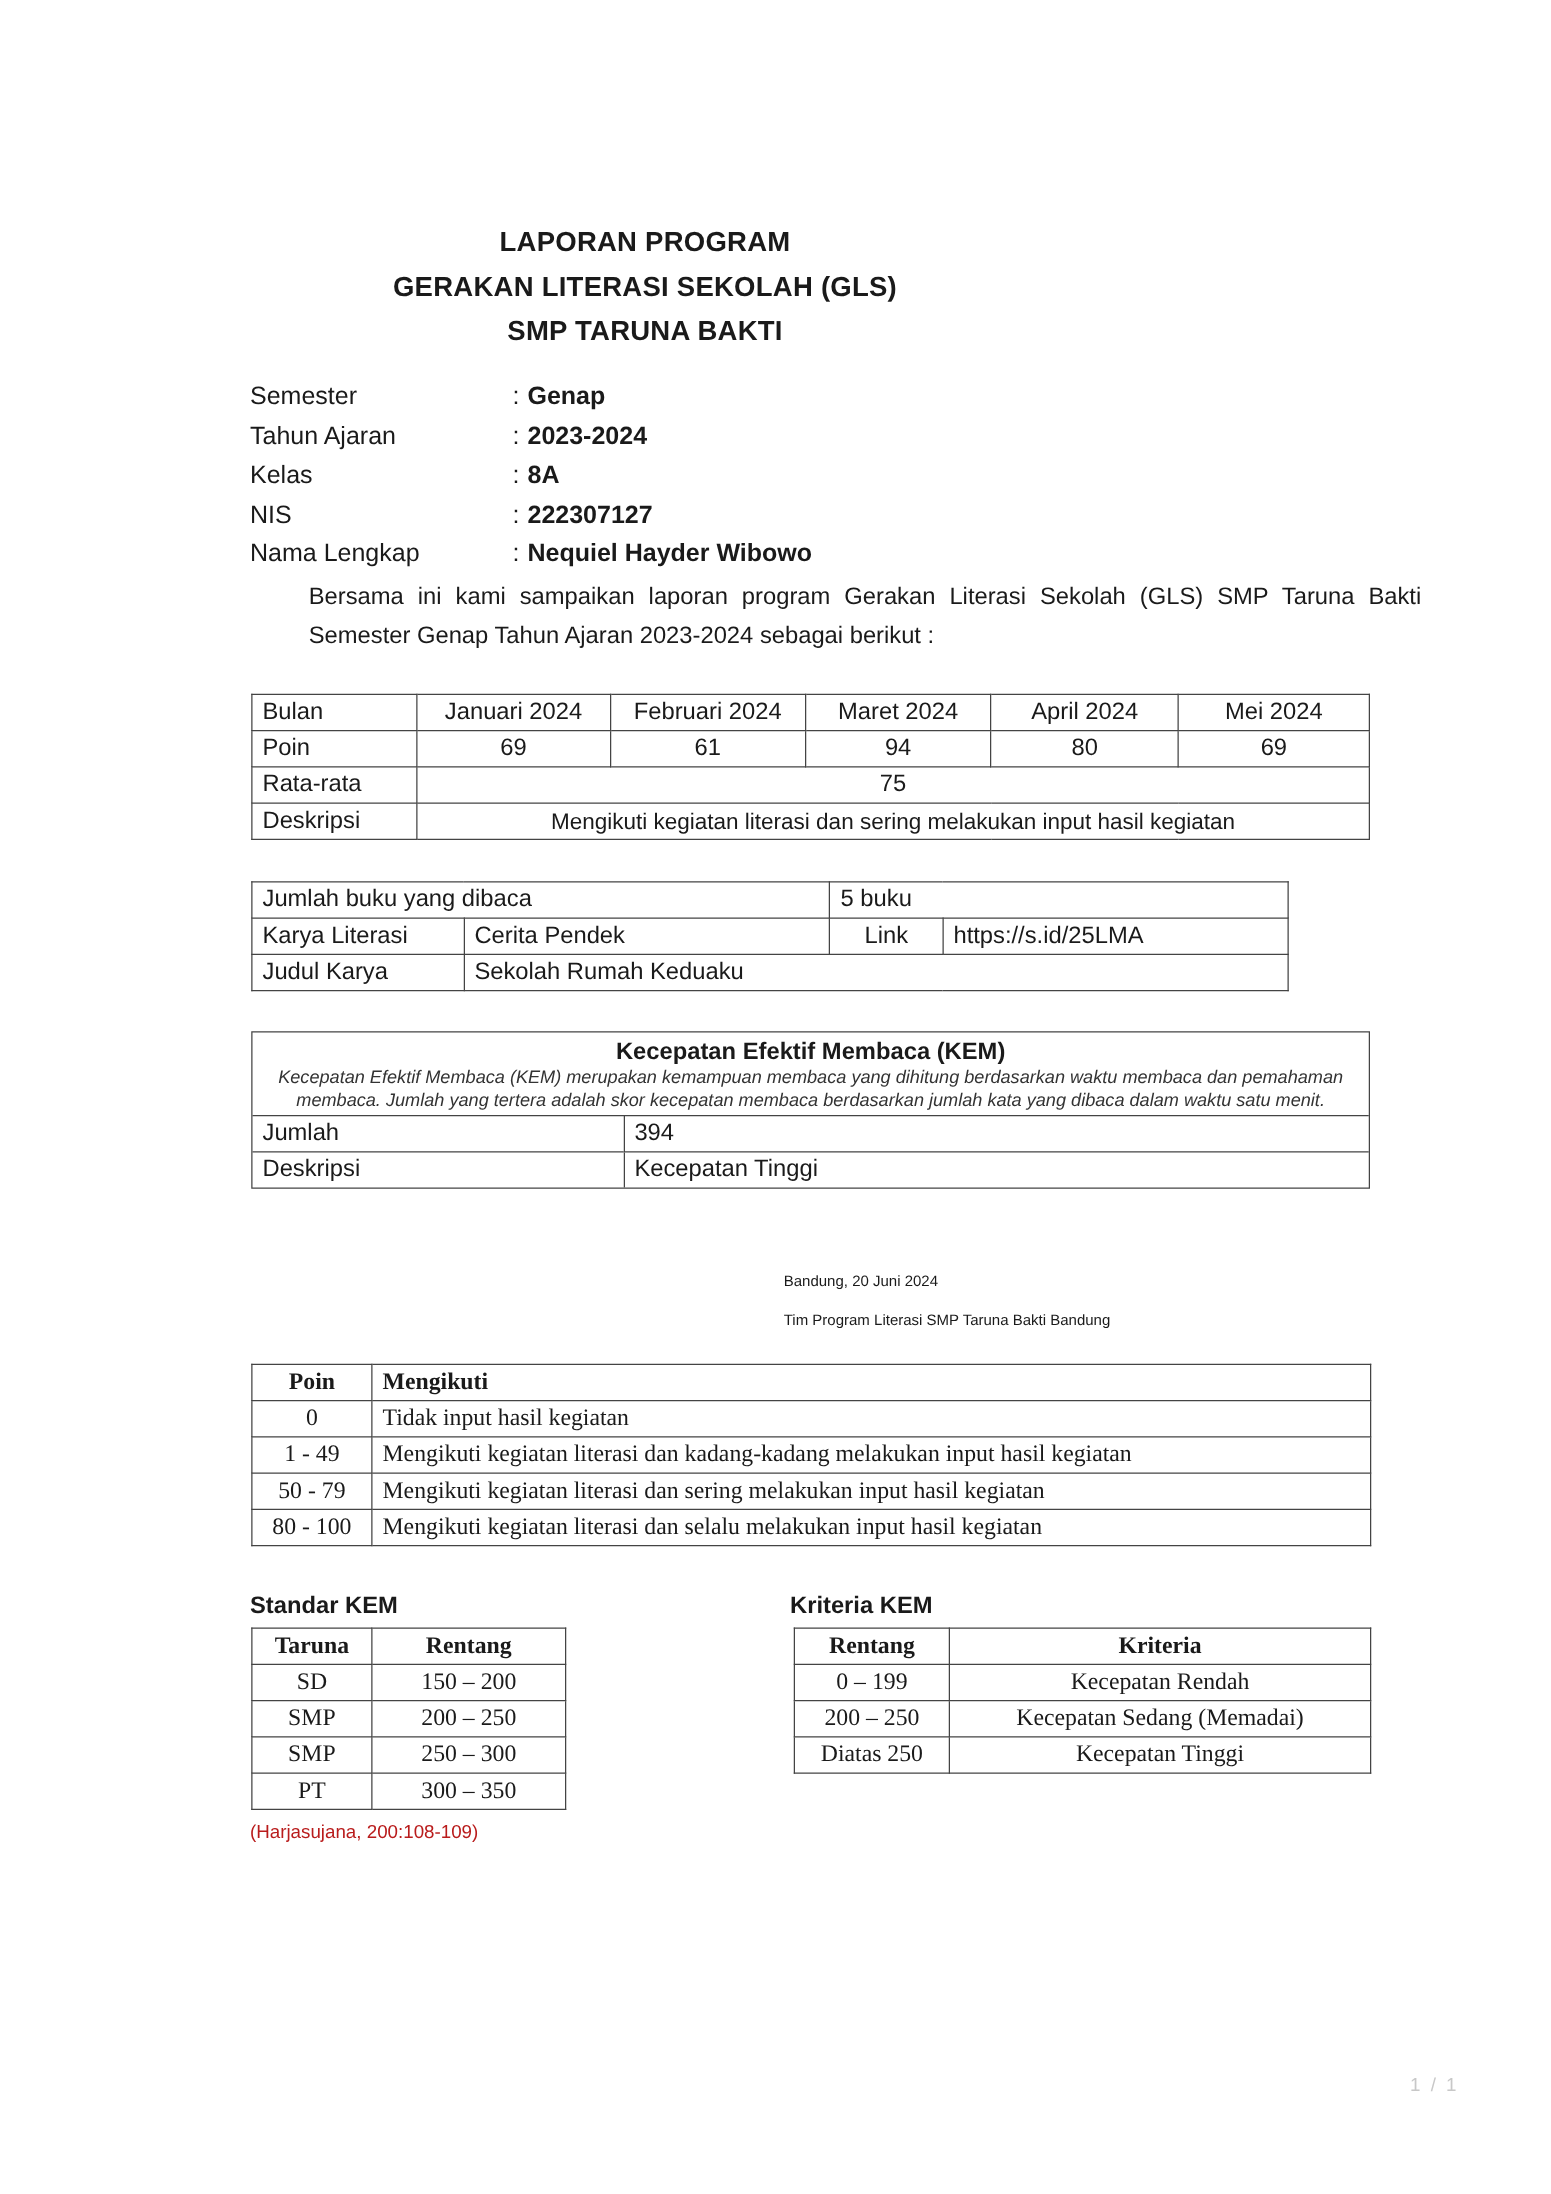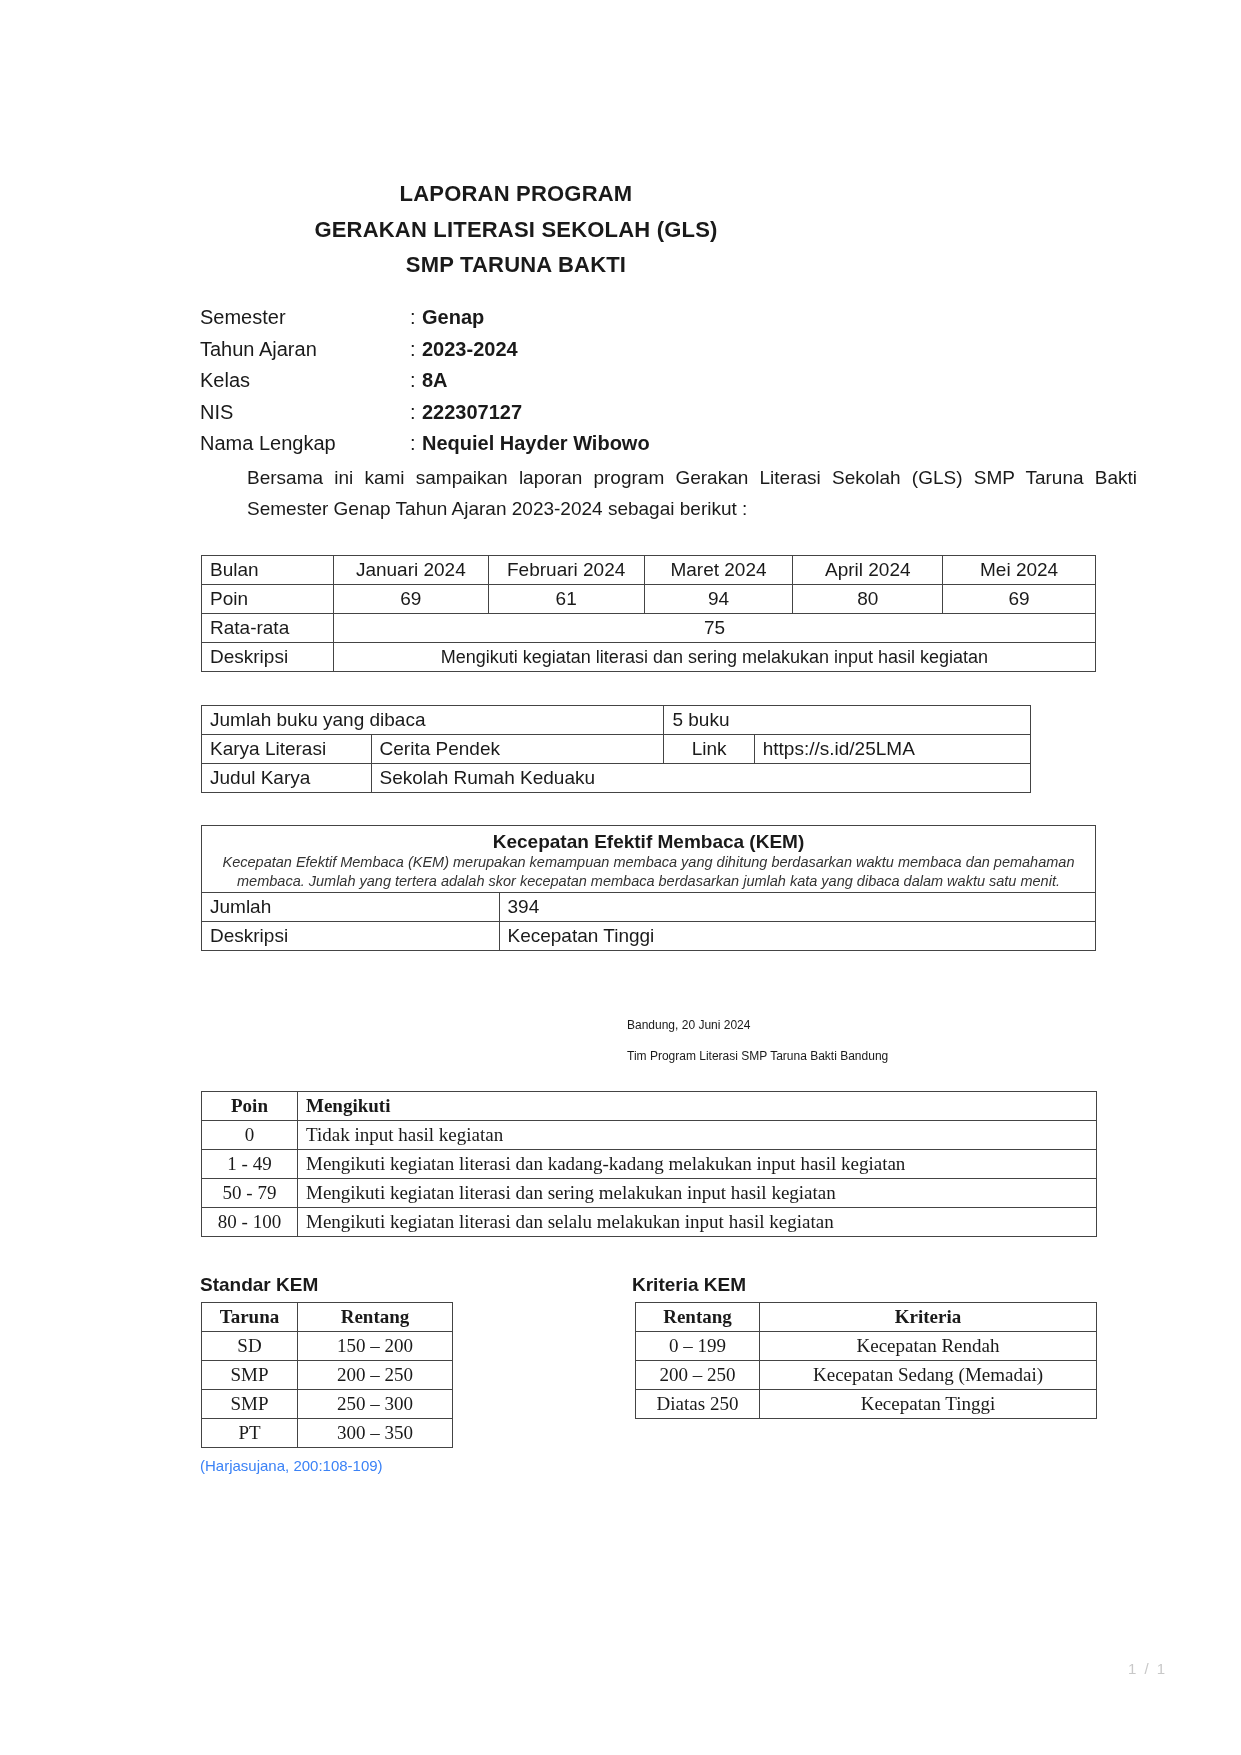--- a/index.html
+++ b/index.html
@@ -43,21 +43,21 @@
 
   .sub-title { font-family:"Liberation Sans", sans-serif; font-weight:bold; font-size:19px; }
   .st1 { left:200px; top:1274px; }
   .st2 { left:632px; top:1274px; }
 
   .t-std { left:201px; top:1302px; width:252px; font-family:"Liberation Serif", serif; font-size:19px; }
   .t-std td, .t-std th { height:28px; text-align:center; padding:0 4px; }
   .t-krit { left:635px; top:1302px; width:462px; font-family:"Liberation Serif", serif; font-size:19px; }
   .t-krit td, .t-krit th { height:28px; text-align:center; padding:0 4px; }
 
-  .cite { left:200px; top:1457px; font-family:"Liberation Sans", sans-serif; font-size:15px; color:#3b82f6; }
+  .cite { left:200px; top:1457px; font-family:"Liberation Sans", sans-serif; font-size:15px; color:#b91c1c; }
   .pagenum { left:1128px; top:1660px; font-family:"Liberation Sans", sans-serif; font-size:15px; color:#c8c8c8; letter-spacing:2px;text-align:right; }
 </style>
 </head>
 <body>
 
 <div class="abs title t1">LAPORAN PROGRAM</div>
 <div class="abs title t2">GERAKAN LITERASI SEKOLAH (GLS)</div>
 <div class="abs title t3">SMP TARUNA BAKTI</div>
 
 <div class="abs info">

